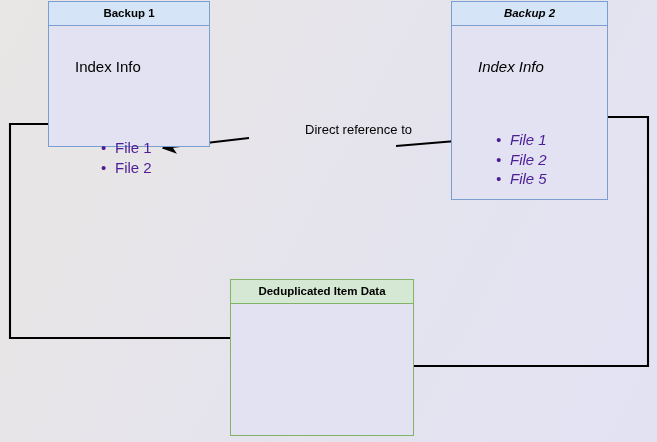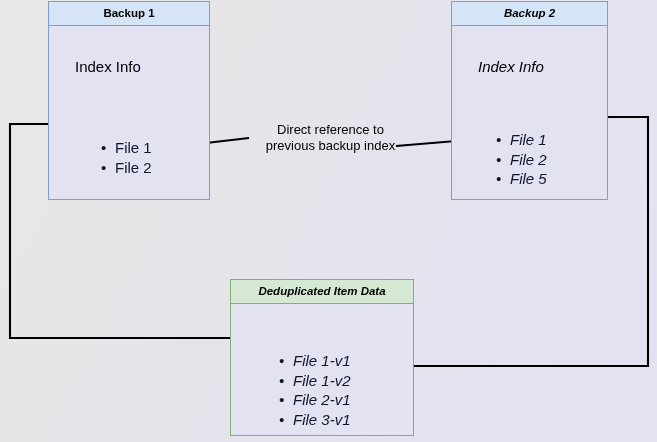--- a/index.html
+++ b/index.html
@@ -33,21 +33,20 @@
     position: absolute;
     box-sizing: border-box;
     border: 1px solid #7b9ed1;
     background: #e2e2f2;
     display: flex;
     flex-direction: column;
   }
   .node.green {
     border-color: #82b366;
     background: #e2e2f2;
-    font-style: italic;
   }
   .node-header {
     box-sizing: border-box;
     height: 24px;
     line-height: 23px;
     text-align: center;
     font-size: 11.5px;
     font-weight: bold;
     color: #000;
     background: #d5e4f7;
@@ -69,52 +68,52 @@
     font-size: 15px;
     color: #000;
     white-space: nowrap;
   }
   ul.file-list {
     position: absolute;
     margin: 0;
     padding: 0 0 0 18px;
     list-style: none;
     font-size: 15px;
-    color: #0f172a;
+    color: #4c1d95;
   }
   ul.file-list li {
     position: relative;
     line-height: 19.5px;
     white-space: nowrap;
   }
   ul.file-list li::before {
     content: "\2022";
     position: absolute;
     left: -14px;
     top: 0;
     font-size: 15px;
     line-height: 19.5px;
   }
 
   
-  #backup1  { left: 48px;  top: 1px;   width: 162px; height: 199px; }
+  #backup1  { left: 48px;  top: 1px;   width: 162px; height: 146px; }
   #backup2  { left: 451px; top: 1px;   width: 157px; height: 199px; font-style: italic; }
   #dedup    { left: 230px; top: 279px; width: 184px; height: 157px; }
 
   #backup1 .file-list { left: 48px; top: 112px; }
   #backup2 .file-list { left: 40px; top: 104px; }
   #dedup   .file-list { left: 44px; top: 47px;  }
 
   
   .edge-label {
     position: absolute;
     font-size: 13px;
     line-height: 16px;
     color: #000;
-    text-align: center;
+    text-align: right;
     white-space: nowrap;
   }
   #label-direct-ref { left: 249px; top: 122px; width: 163px; }
 </style>
 </head>
 <body>
 
 <div id="canvas">
 
   <svg id="edges" viewBox="0 0 657 442" xmlns="http://www.w3.org/2000/svg">
@@ -154,28 +153,19 @@
       <ul class="file-list">
         <li>File 1</li>
         <li>File 2</li>
         <li>File 5</li>
       </ul>
     </div>
   </div>
 
   <div class="node green" id="dedup">
     <div class="node-header">Deduplicated Item Data</div>
-    <div class="node-body">
-      <ul class="file-list">
-        <li>File 1-v1</li>
-        <li>File 1-v2</li>
-        <li>File 2-v1</li>
-        <li>File 3-v1</li>
-      </ul>
-    </div>
   </div>
 
   <div class="edge-label" id="label-direct-ref">
     <div>Direct reference to</div>
-    <div>previous backup index</div>
   </div>
 
 </div>
 
 </body></html>

